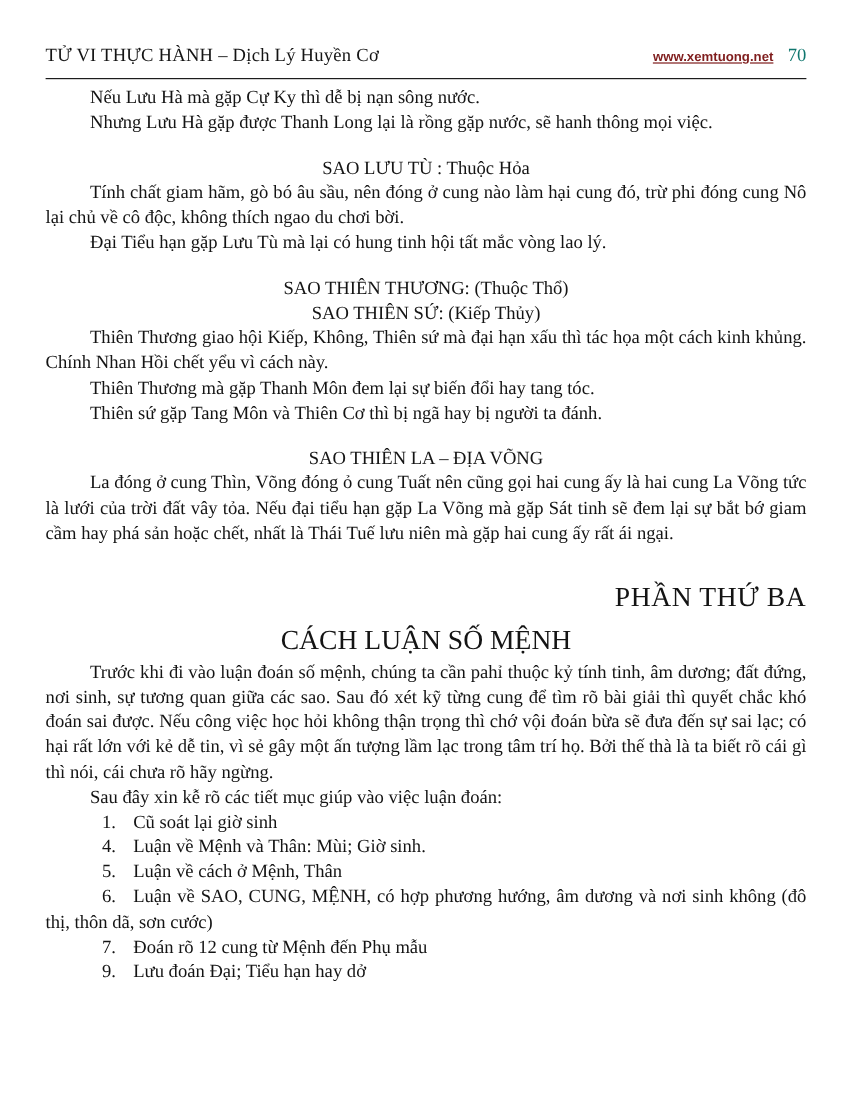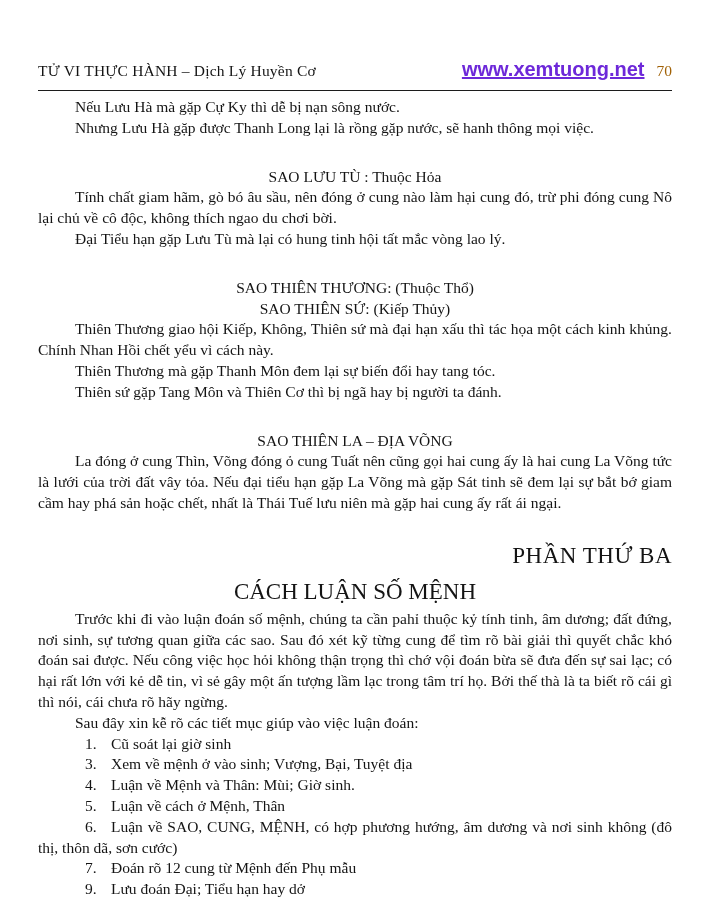--- a/index.html
+++ b/index.html
@@ -6,38 +6,38 @@
   html, body { width: 705px; height: 913px; }
   body {
     background: #ffffff;
     font-family: "Liberation Serif", serif;
     color: #141414;
     overflow: hidden;
   }
   .page { width: 705px; height: 913px; padding: 38px 33px 0 38px; }
 
   
-  .hdr { display: flex; justify-content: space-between; align-items: baseline; margin-top: 20px; }
+  .hdr { display: flex; justify-content: space-between; align-items: baseline; }
   .hdr-title { font-size: 15.5px; letter-spacing: 0.2px; white-space: nowrap; }
   .hdr-right { display: flex; align-items: baseline; white-space: nowrap; }
   .hdr-link {
     font-family: "Liberation Sans", sans-serif;
     font-weight: bold;
-    font-size: 20px;
-    color: #6d28d9;
+    font-size: 11px;
+    color: #7f1d1d;
     text-decoration: underline;
     cursor: pointer;
   }
-  .hdr-page { margin-left: 12px; font-size: 15.5px; color: #a16207; }
+  .hdr-page { margin-left: 12px; font-size: 15.5px; color: #0f766e; }
   .rule { border: none; border-top: 1.6px solid #1c1c1c; margin-top: 9px; }
 
   
   main { margin-top: 6px; font-size: 15.5px; line-height: 20.8px; text-align: justify; }
   main p { text-indent: 37px; }
-  .sec-h { text-align: center; text-indent: 0; margin-top: 28px; }
+  .sec-h { text-align: center; text-indent: 0; margin-top: 17px; }
   .sec-h + .sec-h { margin-top: 0; }
 
   
   .part-title {
     text-align: right; text-indent: 0;
     font-size: 23px; line-height: 40px;
     margin-top: 22px; letter-spacing: 0.5px;
   }
   .part-subtitle {
     text-align: center; text-indent: 0;
@@ -91,21 +91,20 @@
     </section>
 
     <section>
       <p class="part-title">PHẦN THỨ BA</p>
       <p class="part-subtitle">CÁCH LUẬN SỐ MỆNH</p>
       <p class="intro">Trước khi đi vào luận đoán số mệnh, chúng ta cần pahỉ thuộc kỷ tính tinh, âm dương; đất đứng, nơi sinh, sự tương quan giữa các sao. Sau đó xét kỹ từng cung để tìm rõ bài giải thì quyết chắc khó đoán sai được. Nếu công việc học hỏi không thận trọng thì chớ vội đoán bừa sẽ đưa đến sự sai lạc; có hại rất lớn với kẻ dễ tin, vì sẻ gây một ấn tượng lầm lạc trong tâm trí họ. Bởi thế thà là ta biết rõ cái gì thì nói, cái chưa rõ hãy ngừng.</p>
       <p>Sau đây xin kễ rõ các tiết mục giúp vào việc luận đoán:</p>
 
       <div class="list">
         <p><span class="num">1.</span><span>Cũ soát lại giờ sinh</span></p>
-        <p><span class="num">3.</span><span>Xem về mệnh ở vào sinh; Vượng, Bại, Tuyệt địa</span></p>
         <p><span class="num">4.</span><span>Luận về Mệnh và Thân: Mùi; Giờ sinh.</span></p>
         <p><span class="num">5.</span><span>Luận về cách ở Mệnh, Thân</span></p>
         <p><span class="num">6.</span><span>Luận về SAO, CUNG, MỆNH, có hợp phương hướng, âm dương và nơi sinh không (đô thị, thôn dã, sơn cước)</span></p>
         <p><span class="num">7.</span><span>Đoán rõ 12 cung từ Mệnh đến Phụ mẫu</span></p>
         <p><span class="num">9.</span><span>Lưu đoán Đại; Tiểu hạn hay dở</span></p>
 
       </div>
     </section>
 
   </main>

